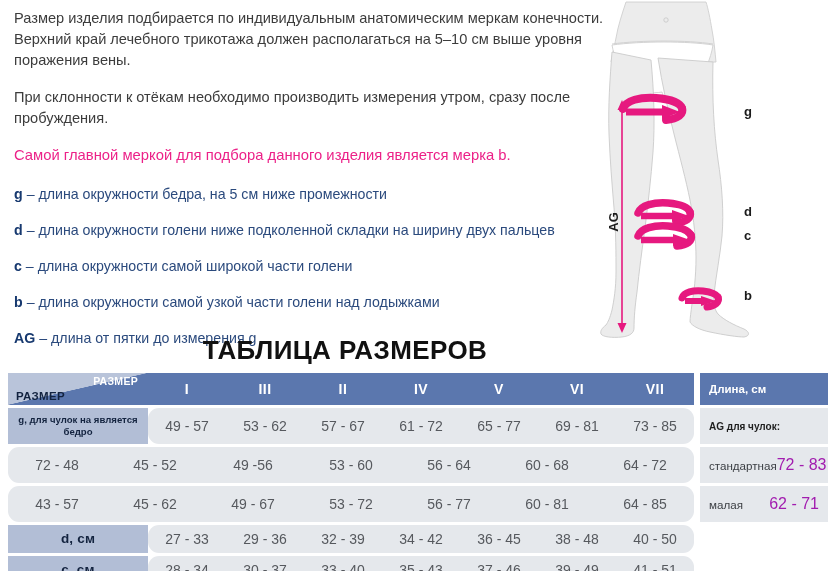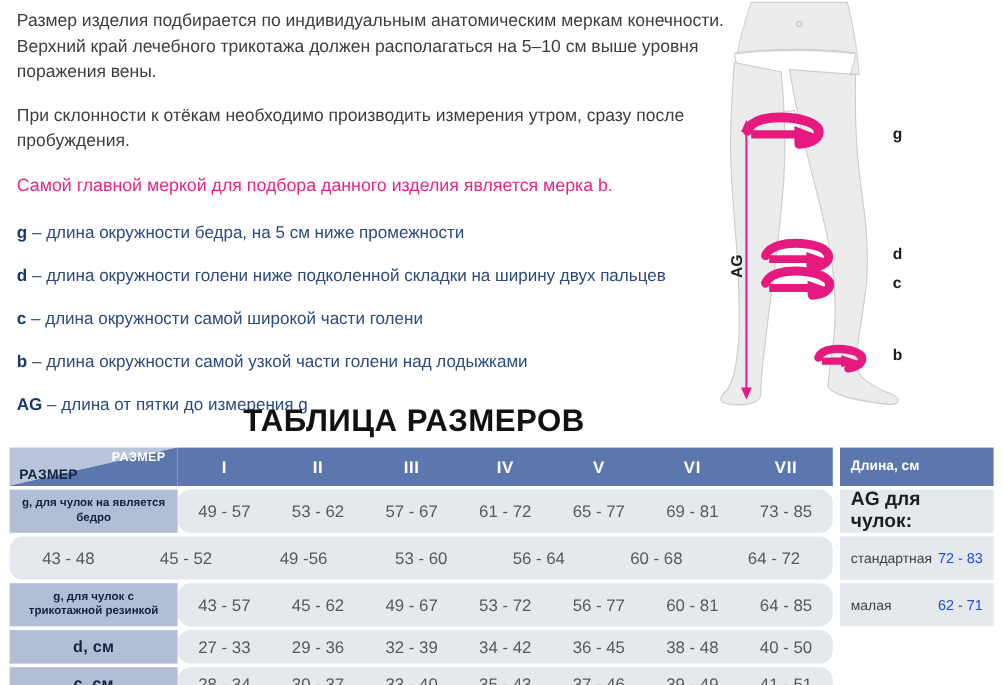--- a/index.html
+++ b/index.html
@@ -208,28 +208,28 @@
     align-items: center;
     padding: 0 9px;
     box-sizing: border-box;
     margin-bottom: 3px;
     font-size: 11.6px;
     color: #3b3e43;
   }
   .len-row .len-name { flex: 1 1 auto; }
   .len-row .len-val {
     flex: 0 0 auto;
-    color: #1d4ed8;
-    font-size: 12px;
+    color: #a21caf;
+    font-size: 16px;
     text-align: center;
   }
   .len-row.title-row {
     font-weight: bold;
     color: #1e1e1e;
-    font-size: 16px;
+    font-size: 10px;
   }
 
   
   .fig-label {
     font-family: "Liberation Sans", sans-serif;
     font-size: 13px;
     font-weight: bold;
     fill: #1a1a1a;
   }
 </style>
@@ -346,22 +346,22 @@
 
 <div id="size-table">
 
   <div class="grid-row" id="header-row">
     <div id="header-corner">
       <span class="hc-size">РАЗМЕР</span>
       <span class="hc-merka">РАЗМЕР</span>
     </div>
     <div id="header-cols">
       <div>I</div>
+      <div>III</div>
       <div>II</div>
-      <div>III</div>
       <div>IV</div>
       <div>V</div>
       <div>VI</div>
       <div>VII</div>
     </div>
   </div>
 
   <div class="grid-row r-tall">
     <div class="cell-label">
         <div class="lbl">g, для чулок на является бедро</div>
@@ -372,34 +372,31 @@
       <div>57 - 67</div>
       <div>61 - 72</div>
       <div>65 - 77</div>
       <div>69 - 81</div>
       <div>73 - 85</div>
     </div>
   </div>
 
   <div class="grid-row r-tall">
     <div class="cell-values vals">
-      <div>43 - 48</div>
+      <div>72 - 48</div>
       <div>45 - 52</div>
       <div>49 -56</div>
       <div>53 - 60</div>
       <div>56 - 64</div>
       <div>60 - 68</div>
       <div>64 - 72</div>
     </div>
   </div>
 
   <div class="grid-row r-tall">
-    <div class="cell-label">
-        <div class="lbl">g, для чулок с трикотажной резинкой</div>
-      </div>
     <div class="cell-values vals">
       <div>43 - 57</div>
       <div>45 - 62</div>
       <div>49 - 67</div>
       <div>53 - 72</div>
       <div>56 - 77</div>
       <div>60 - 81</div>
       <div>64 - 85</div>
     </div>
   </div>

